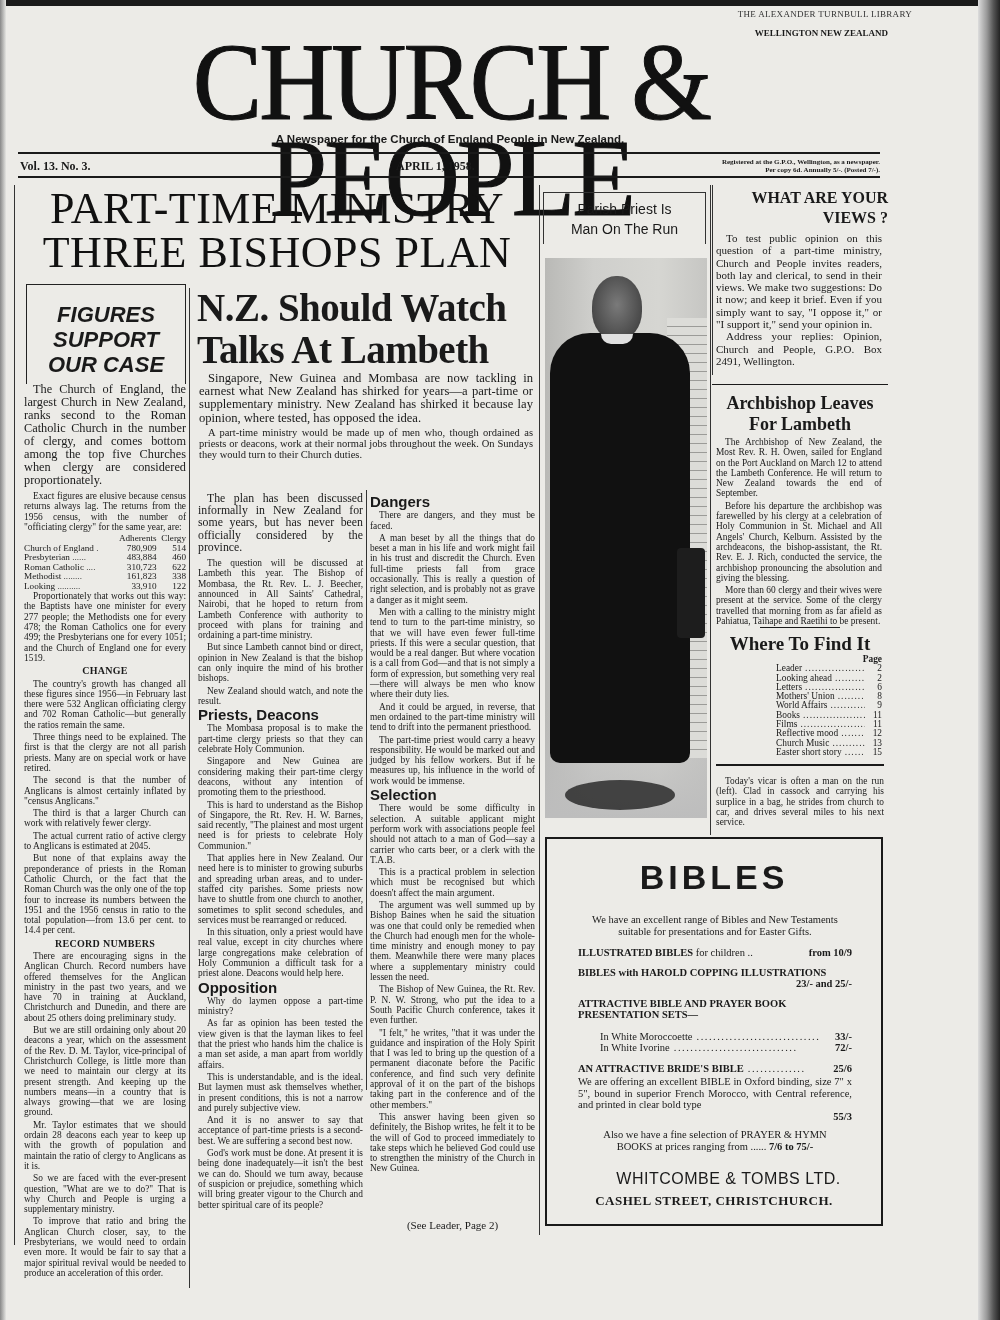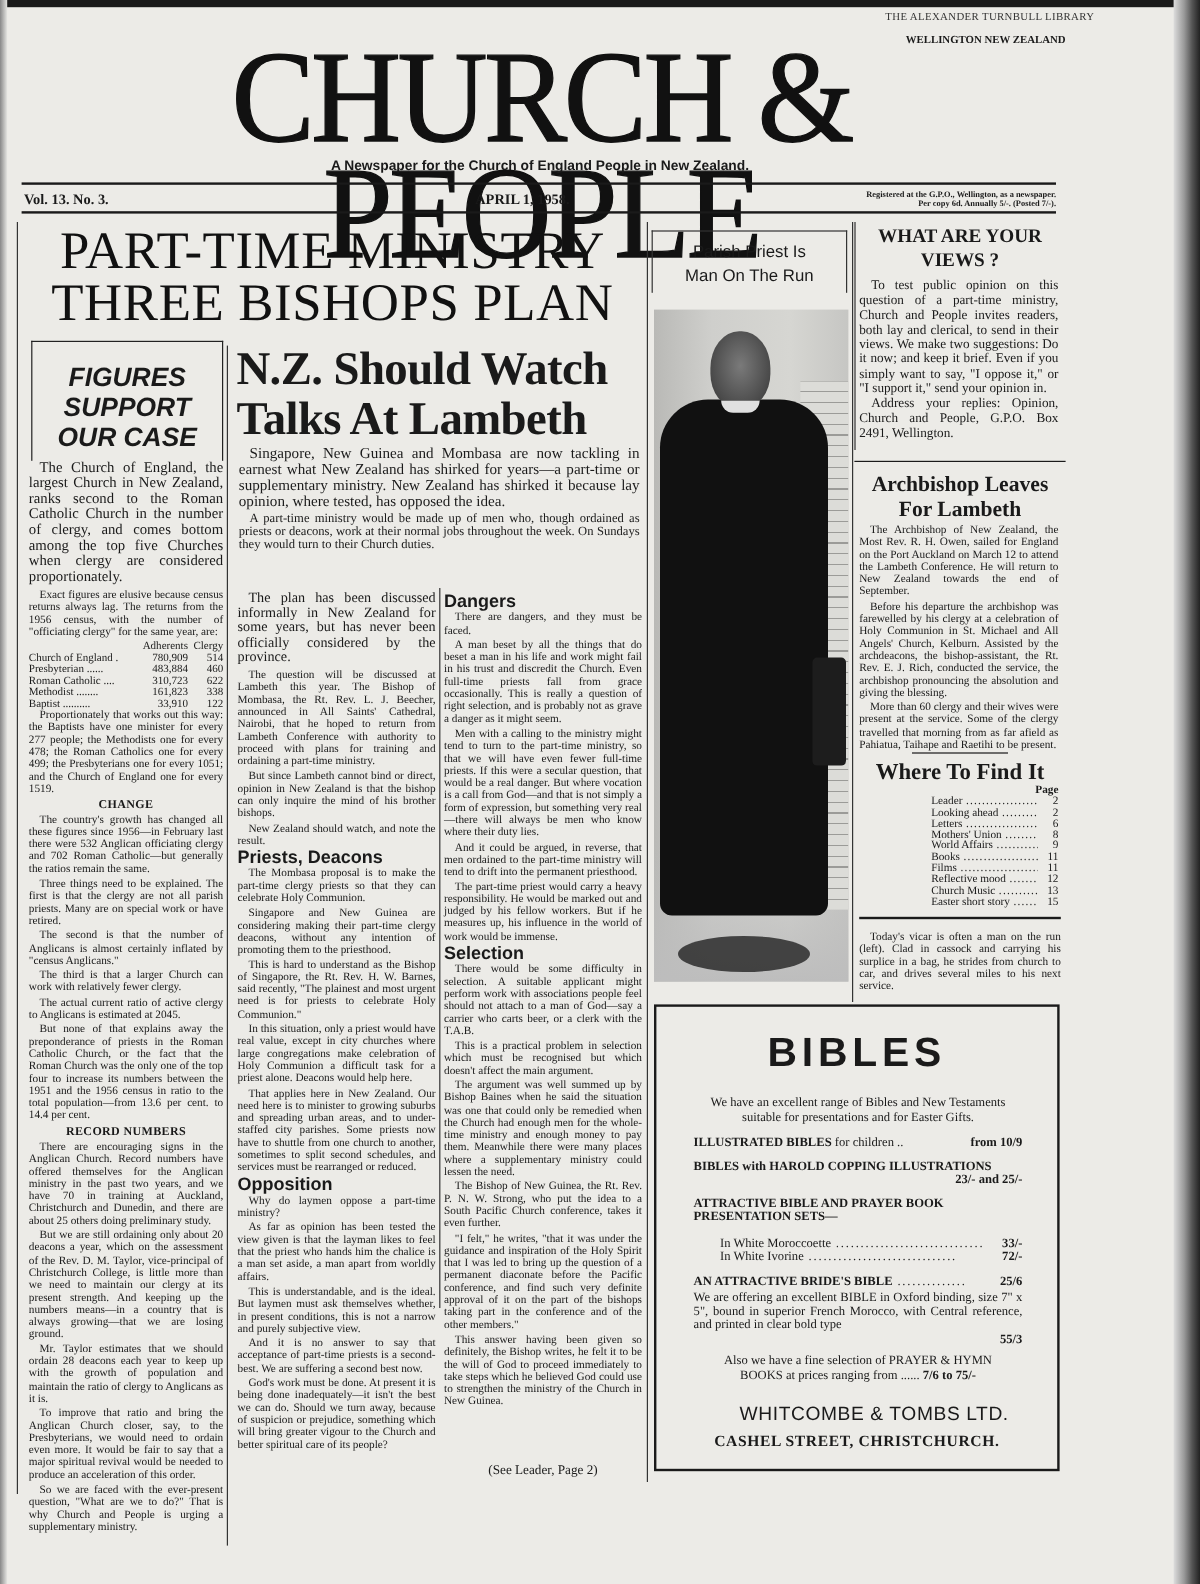--- a/index.html
+++ b/index.html
@@ -152,21 +152,21 @@
     position: absolute; left: 20px; bottom: 8px; width: 110px; height: 30px;
     background: #222; border-radius: 50%; opacity: 0.8;
   }
 
   
   .views-box {
     position: absolute; left: 712px; top: 185px; width: 176px; height: 190px;
     border-left: 1px solid #333;
   }
   .views-head {
-    position: absolute; left: 712px; top: 188px; width: 176px; text-align: center;
+    position: absolute; left: 712px; top: 188px; width: 176px; text-align: right;
     font-family: "Liberation Serif", serif; font-weight: bold; font-size: 16px; line-height: 20px;
   }
   .arch-head {
     position: absolute; left: 712px; top: 393px; width: 176px; text-align: center;
     font-family: "Liberation Serif", serif; font-weight: bold; font-size: 18px; line-height: 21px;
   }
   .where-head {
     position: absolute; left: 712px; top: 633px; width: 176px; text-align: center;
     font-family: "Liberation Serif", serif; font-weight: bold; font-size: 19px; line-height: 22px;
   }
@@ -278,40 +278,40 @@
               <td>Roman Catholic ....</td>
               <td class="v">310,723</td>
               <td class="v">622</td>
             </tr>
           <tr>
               <td>Methodist ........</td>
               <td class="v">161,823</td>
               <td class="v">338</td>
             </tr>
           <tr>
-              <td>Baptist ..........</td>
+              <td>Looking ..........</td>
               <td class="v">33,910</td>
               <td class="v">122</td>
             </tr>
         </tbody>
       </table>
       <p>Proportionately that works out this way: the Baptists have one minister for every 277 people; the Methodists one for every 478; the Roman Catholics one for every 499; the Presbyterians one for every 1051; and the Church of England one for every 1519.</p>
       <div class="subhead-c">CHANGE</div>
       <p>The country's growth has changed all these figures since 1956—in February last there were 532 Anglican officiating clergy and 702 Roman Catholic—but generally the ratios remain the same.</p>
       <p>Three things need to be explained. The first is that the clergy are not all parish priests. Many are on special work or have retired.</p>
       <p>The second is that the number of Anglicans is almost certainly inflated by "census Anglicans."</p>
       <p>The third is that a larger Church can work with relatively fewer clergy.</p>
       <p>The actual current ratio of active clergy to Anglicans is estimated at 2045.</p>
       <p>But none of that explains away the preponderance of priests in the Roman Catholic Church, or the fact that the Roman Church was the only one of the top four to increase its numbers between the 1951 and the 1956 census in ratio to the total population—from 13.6 per cent. to 14.4 per cent.</p>
       <div class="subhead-c">RECORD NUMBERS</div>
       <p>There are encouraging signs in the Anglican Church. Record numbers have offered themselves for the Anglican ministry in the past two years, and we have 70 in training at Auckland, Christchurch and Dunedin, and there are about 25 others doing preliminary study.</p>
       <p>But we are still ordaining only about 20 deacons a year, which on the assessment of the Rev. D. M. Taylor, vice-principal of Christchurch College, is little more than we need to maintain our clergy at its present strength. And keeping up the numbers means—in a country that is always growing—that we are losing ground.</p>
       <p>Mr. Taylor estimates that we should ordain 28 deacons each year to keep up with the growth of population and maintain the ratio of clergy to Anglicans as it is.</p>
+      <p>So we are faced with the ever-present question, "What are we to do?" That is why Church and People is urging a supplementary ministry.</p>
       <p>To improve that ratio and bring the Anglican Church closer, say, to the Presbyterians, we would need to ordain even more. It would be fair to say that a major spiritual revival would be needed to produce an acceleration of this order.</p>
-      <p>So we are faced with the ever-present question, "What are we to do?" That is why Church and People is urging a supplementary ministry.</p>
     </div>
   </div>
 
   <div class="lambeth-head">
     <div>N.Z. Should Watch</div>
     <div>Talks At Lambeth</div>
   </div>
   <div class="col-text" style="left:199px; top:372px; width:334px;">
     <div class="med" style="font-size:12.6px; line-height:13.2px;">
         <p>Singapore, New Guinea and Mombasa are now tackling in earnest what New Zealand has shirked for years—a part-time or supplementary ministry. New Zealand has shirked it because lay opinion, where tested, has opposed the idea.</p>
@@ -326,22 +326,22 @@
         <p>The plan has been discussed informally in New Zealand for some years, but has never been officially considered by the province.</p>
       </div>
     <div class="small" style="margin-top:5px;">
       <p>The question will be discussed at Lambeth this year. The Bishop of Mombasa, the Rt. Rev. L. J. Beecher, announced in All Saints' Cathedral, Nairobi, that he hoped to return from Lambeth Conference with authority to proceed with plans for training and ordaining a part-time ministry.</p>
       <p>But since Lambeth cannot bind or direct, opinion in New Zealand is that the bishop can only inquire the mind of his brother bishops.</p>
       <p>New Zealand should watch, and note the result.</p>
       <div class="subhead">Priests, Deacons</div>
       <p>The Mombasa proposal is to make the part-time clergy priests so that they can celebrate Holy Communion.</p>
       <p>Singapore and New Guinea are considering making their part-time clergy deacons, without any intention of promoting them to the priesthood.</p>
       <p>This is hard to understand as the Bishop of Singapore, the Rt. Rev. H. W. Barnes, said recently, "The plainest and most urgent need is for priests to celebrate Holy Communion."</p>
+      <p>That applies here in New Zealand. Our need here is to minister to growing suburbs and spreading urban areas, and to under-staffed city parishes. Some priests now have to shuttle from one church to another, sometimes to split second schedules, and services must be rearranged or reduced.</p>
       <p>In this situation, only a priest would have real value, except in city churches where large congregations make celebration of Holy Communion a difficult task for a priest alone. Deacons would help here.</p>
-      <p>That applies here in New Zealand. Our need here is to minister to growing suburbs and spreading urban areas, and to under-staffed city parishes. Some priests now have to shuttle from one church to another, sometimes to split second schedules, and services must be rearranged or reduced.</p>
       <div class="subhead">Opposition</div>
       <p>Why do laymen oppose a part-time ministry?</p>
       <p>As far as opinion has been tested the view given is that the layman likes to feel that the priest who hands him the chalice is a man set aside, a man apart from worldly affairs.</p>
       <p>This is understandable, and is the ideal. But laymen must ask themselves whether, in present conditions, this is not a narrow and purely subjective view.</p>
       <p>And it is no answer to say that acceptance of part-time priests is a second-best. We are suffering a second best now.</p>
       <p>God's work must be done. At present it is being done inadequately—it isn't the best we can do. Should we turn away, because of suspicion or prejudice, something which will bring greater vigour to the Church and better spiritual care of its people?</p>
     </div>
   </div>
 
   <div class="col-text" style="left:370px; top:497px; width:165px;">

